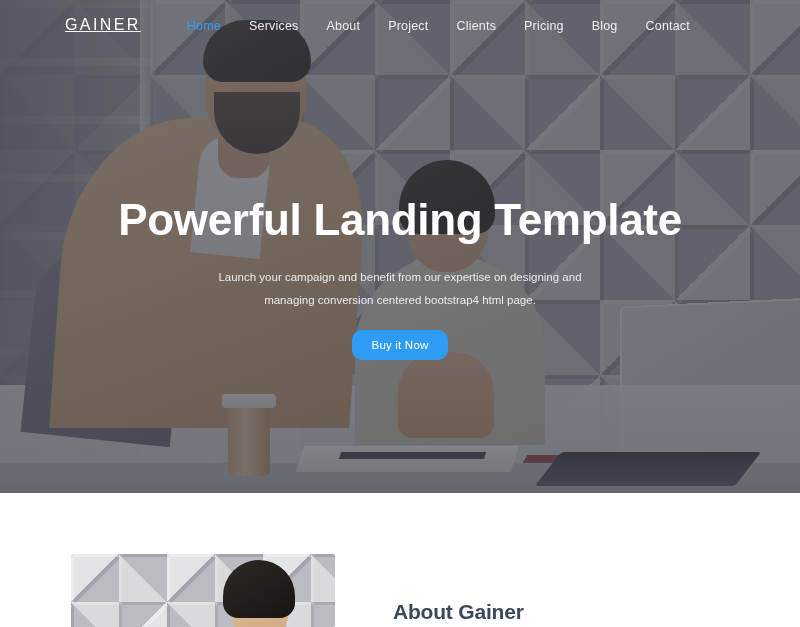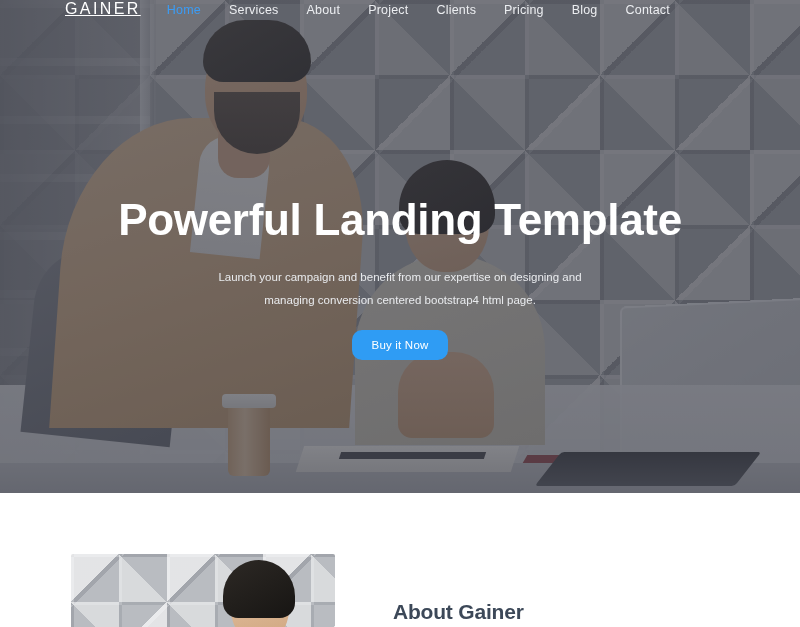--- a/index.html
+++ b/index.html
@@ -153,32 +153,32 @@
   }
 
   .hero-overlay {
     position:absolute; inset:0;
     background:rgba(58,60,70,.62);
   }
 
   
   .navbar {
     position:absolute; left:0; top:0; width:754px; height:50px;
-    display:flex; align-items:flex-start;
+    display:flex; align-items:center;
     z-index:10;
   }
   .brand {
     margin-left:65px;
     color:#ffffff;
     font-size:16px;
     letter-spacing:2.4px;
     font-weight:400;
   }
   .nav-links {
-    margin-left:auto; margin-right:70px;
+    margin-left:auto; margin-right:50px;
     display:flex; align-items:center; gap:0;
     list-style:none;
   }
   .nav-links li { padding:0 14px; }
   .nav-link {
     color:#eceef1;
     font-size:12.5px;
     text-decoration:none;
     letter-spacing:.2px;
     white-space:nowrap;

